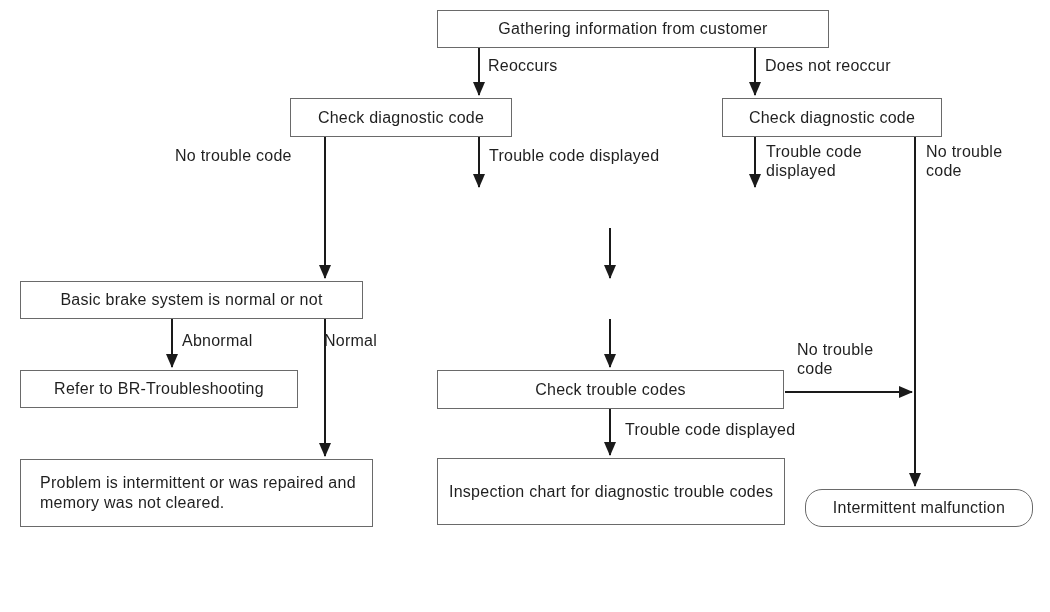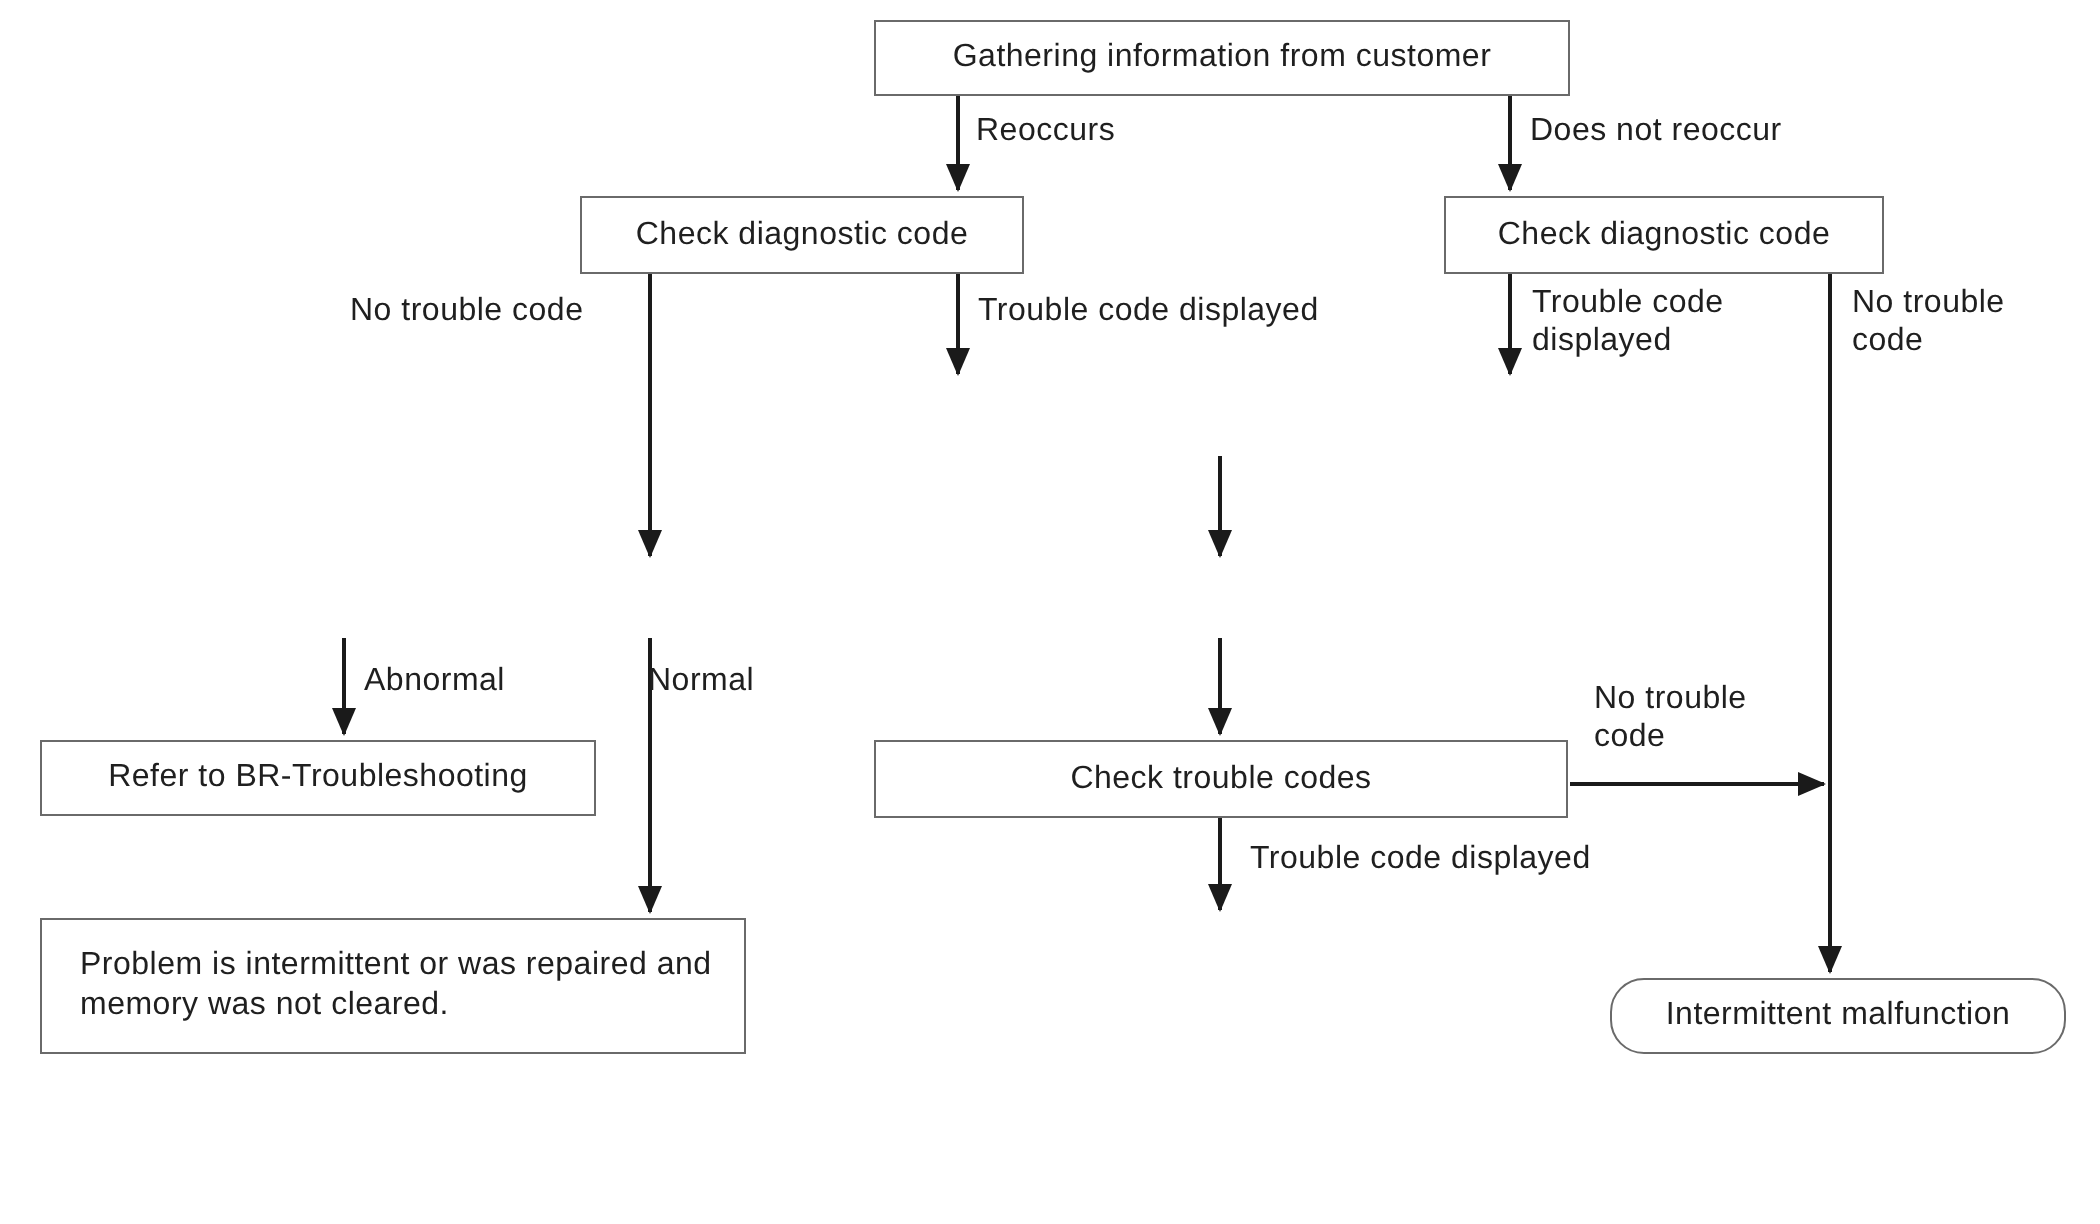--- a/index.html
+++ b/index.html
@@ -79,31 +79,33 @@
       <line x1="915" y1="137" x2="915" y2="486" marker-end="url(#ah)"></line>
       <line x1="610" y1="228" x2="610" y2="278" marker-end="url(#ah)"></line>
       <line x1="610" y1="319" x2="610" y2="367" marker-end="url(#ah)"></line>
       <line x1="610" y1="409" x2="610" y2="455" marker-end="url(#ah)"></line>
       <line x1="785" y1="392" x2="912" y2="392" marker-end="url(#ah)"></line>
       <line x1="172" y1="319" x2="172" y2="367" marker-end="url(#ah)"></line>
       <line x1="325" y1="319" x2="325" y2="456" marker-end="url(#ah)"></line>
     </g>
   </svg>
 
-  <div class="box" style="left:437px; top:10px;  width:348px; height:38px;">Gathering information from customer</div>
+  <div class="box" style="left:437px; top:10px;  width:392px; height:38px;">Gathering information from customer</div>
 
   <div class="box" style="left:290px; top:98px;  width:222px; height:39px;">Check diagnostic code</div>
 
   <div class="box" style="left:722px; top:98px;  width:220px; height:39px;">Check diagnostic code</div>
 
 
 
   <div class="box" style="left:437px; top:370px; width:347px; height:39px;">Check trouble codes</div>
 
+  <div class="box left-text" style="left:437px; top:458px; width:348px; height:67px;">Inspection chart for diagnostic trouble codes</div>
 
+  <div class="box" style="left:20px;  top:281px; width:343px; height:38px;">Basic brake system is normal or not</div>
 
   <div class="box" style="left:20px;  top:370px; width:278px; height:38px;">Refer to BR-Troubleshooting</div>
 
   <div class="box left-text" style="left:20px;  top:459px; width:353px; height:68px; padding-left:19px;">Problem is intermittent or was repaired and memory was not cleared.</div>
 
   <div class="box" style="left:805px; top:489px; width:228px; height:38px;border-radius:17px;">Intermittent malfunction</div>
 
   <div class="edge-label" style="left:488px; top:57px;">Reoccurs</div>
 
   <div class="edge-label" style="left:765px; top:57px;">Does not reoccur</div>

